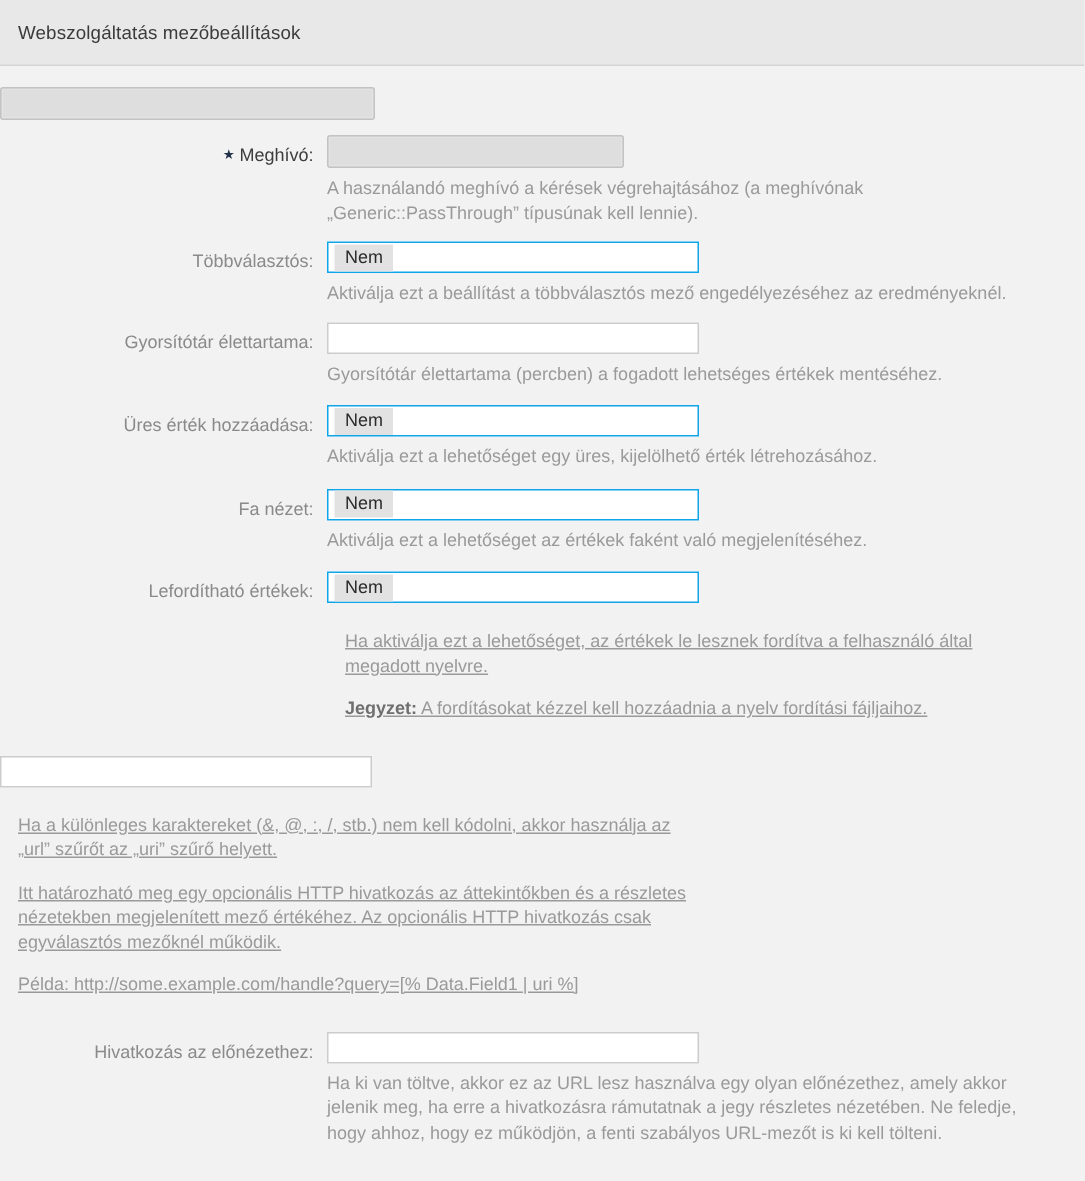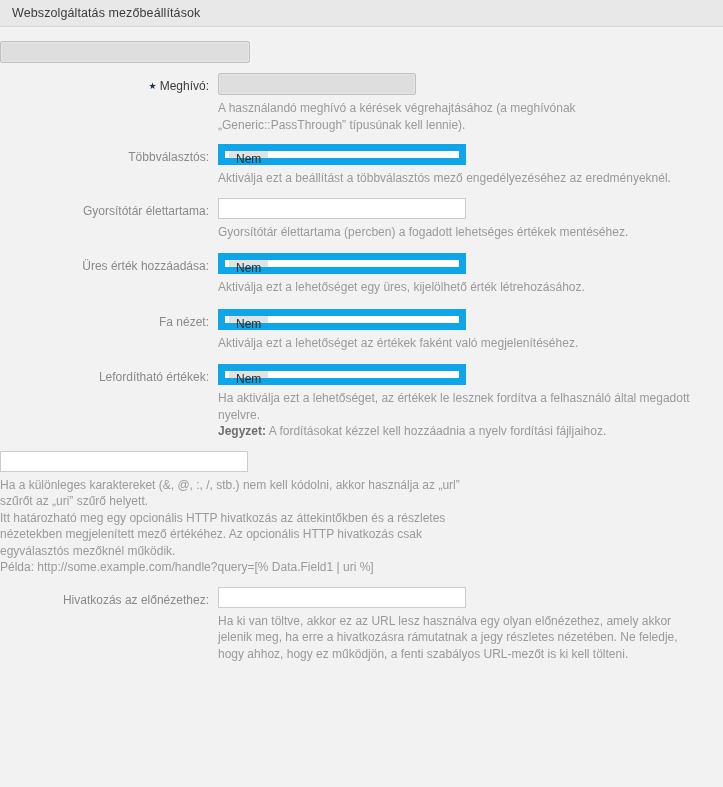--- a/index.html
+++ b/index.html
@@ -12,21 +12,21 @@
     height: 787px;
     background: #f2f2f2;
     font-family: "Liberation Sans", "DejaVu Sans", sans-serif;
     font-size: 12px;
     color: #444444;
     overflow: hidden;
   }
 
   
   .widget-header {
-    height: 27px;
+    height: 44px;
     background: #e8e8e8;
     border-bottom: 1px solid #d6d6d6;
     display: flex;
     align-items: center;
     padding: 0 0 0 12px;
     box-sizing: border-box;
   }
   .widget-header-title {
     font-size: 12.5px;
     color: #3b3b3b;
@@ -77,24 +77,25 @@
     background: #dedede;
     box-sizing: border-box;
     border-radius: 2px;
     box-shadow: inset 0 0 0 1px #e3e3e3;
   }
   .sel-disabled.w250 { width: 250px; }
   .sel-disabled.w198 { width: 198px; }
 
   .listbox {
     height: 21px;
-    border: 7px solid #0ea5e9;
+    border: 1px solid #0ea5e9;
     background: #ffffff;
     box-sizing: border-box;
     display: flex;
+    align-items: center;
     padding: 0;
     width: 248px;
   }
   .listbox .option-selected {
     background: #e2e2e2;
     color: #2b2b2b;
     font-size: 12px;
     line-height: 15px;
     padding: 1px 7px 2px 7px;
     margin: 0 0 0 4px;
@@ -122,21 +123,22 @@
     line-height: 16.5px;
     max-width: 478px;
     padding-top: 5px;
     padding-bottom: 1px;
   }
   .explain .note-label {
     font-weight: bold;
     color: #6f6f6f;
   }
   .explain-block p {
-    margin: 0;
+    margin: 12px;
+    text-decoration: underline;
   }
   .spacer-sm { height: 10px; }
   .spacer-md { height: 12px; }
 </style>
 </head>
 <body>
 
 <div class="widget-header">
   <span class="widget-header-title">Webszolgáltatás mezőbeállítások</span>
 </div>

